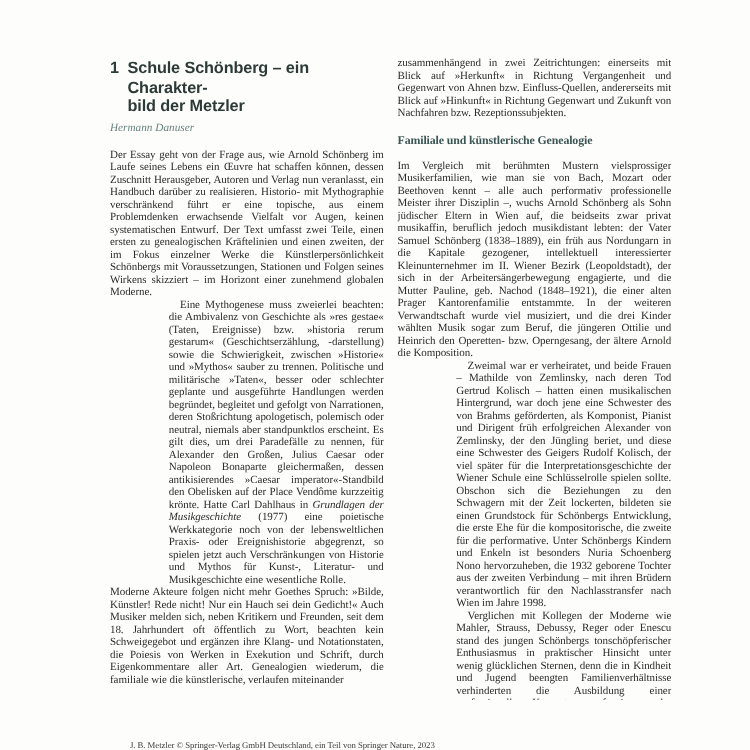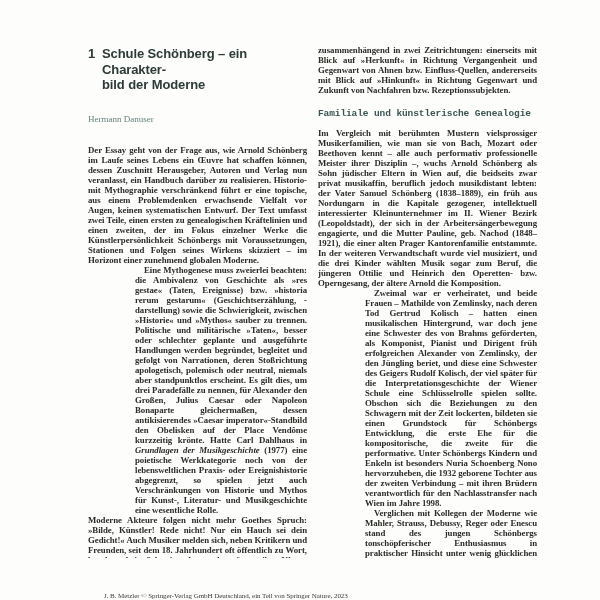--- a/index.html
+++ b/index.html
@@ -26,39 +26,39 @@
     font-family: "Liberation Sans", sans-serif;
     font-weight: 700;
     font-size: 13px;
     line-height: 15.5px;
     color: #2c3a38;
     letter-spacing: -0.1px;
   }
   .chapter-title .num { width: 14px; flex: none; }
 
   .author {
-    margin-top: 21px;
+    margin-top: 4px;
+    font-style: italic;
     font-size: 9px;
     color: #67827f;
   }
 
   p.body {
     margin: 0;
     font-size: 8.8px;
     line-height: 10px;
     text-align: justify;
     color: #2b2b27;
     letter-spacing: -0.05px;
-    font-weight: bold;
   }
-  p.body.after-author { margin-top: 21px; }
+  p.body.after-author { margin-top: 11px; }
   p.body.indent { text-indent: 9px; margin-left: 47px; }
 
   .sec-heading {
-    font-family: Liberation Mono, monospace;
+    font-family: Liberation Serif, serif;
     font-weight: 700;
     font-size: 9.5px;
     color: #3a5553;
     margin: 14px 0 9px 0;
     letter-spacing: -0.1px;
   }
   .col-right .sec-heading { margin-top: 13px; }
 
   .footer {
     position: absolute;
@@ -73,21 +73,21 @@
   .italic { font-style: italic; }
 </style>
 </head>
 <body>
 
 <div class="page">
 
   <div class="col col-left">
     <div class="chapter-title">
       <span class="num">1</span>
-      <span><span>Schule Schönberg – ein Charakter-</span><br><span>bild der Moderne</span></span>
+      <span><span>Schule Schönberg – ein Charakter-</span><br><span>bild der Metzler</span></span>
     </div>
     <div class="author">Hermann Danuser</div>
 
     <p class="body after-author">Der Essay geht von der Frage aus, wie Arnold Schönberg im Laufe seines Lebens ein Œuvre hat schaffen können, dessen Zuschnitt Herausgeber, Autoren und Verlag nun veranlasst, ein Handbuch darüber zu realisieren. Historio- mit Mythographie verschränkend führt er eine topische, aus einem Problemdenken erwachsende Vielfalt vor Augen, keinen systematischen Entwurf. Der Text umfasst zwei Teile, einen ersten zu genealogischen Kräftelinien und einen zweiten, der im Fokus einzelner Werke die Künstlerpersönlichkeit Schönbergs mit Voraussetzungen, Stationen und Folgen seines Wirkens skizziert – im Horizont einer zunehmend globalen Moderne.</p>
 
     <p class="body indent"><span>Eine Mythogenese muss zweierlei beachten: die Ambivalenz von Geschichte als »res gestae« (Taten, Ereignisse) bzw. »historia rerum gestarum« (Geschichtserzählung, -darstellung) sowie die Schwierigkeit, zwischen »Historie« und »Mythos« sauber zu trennen. Politische und militärische »Taten«, besser oder schlechter geplante und ausgeführte Handlungen werden begründet, begleitet und gefolgt von Narrationen, deren Stoßrichtung apologetisch, polemisch oder neutral, niemals aber standpunktlos erscheint. Es gilt dies, um drei Paradefälle zu nennen, für Alexander den Großen, Julius Caesar oder Napoleon Bonaparte gleichermaßen, dessen antikisierendes »Caesar imperator«-Standbild den Obelisken auf der Place Vendôme kurzzeitig krönte. Hatte Carl Dahlhaus in </span><span class="italic">Grundlagen der Musikgeschichte</span><span> (1977) eine poietische Werkkategorie noch von der lebensweltlichen Praxis- oder Ereignishistorie abgegrenzt, so spielen jetzt auch Verschränkungen von Historie und Mythos für Kunst-, Literatur- und Musikgeschichte eine wesentliche Rolle.</span></p>
 
 
     <p class="body">Moderne Akteure folgen nicht mehr Goethes Spruch: »Bilde, Künstler! Rede nicht! Nur ein Hauch sei dein Gedicht!« Auch Musiker melden sich, neben Kritikern und Freunden, seit dem 18. Jahrhundert oft öffentlich zu Wort, beachten kein Schweigegebot und ergänzen ihre Klang- und Notationstaten, die Poiesis von Werken in Exekution und Schrift, durch Eigenkommentare aller Art. Genealogien wiederum, die familiale wie die künstlerische, verlaufen miteinander</p>
   </div>

